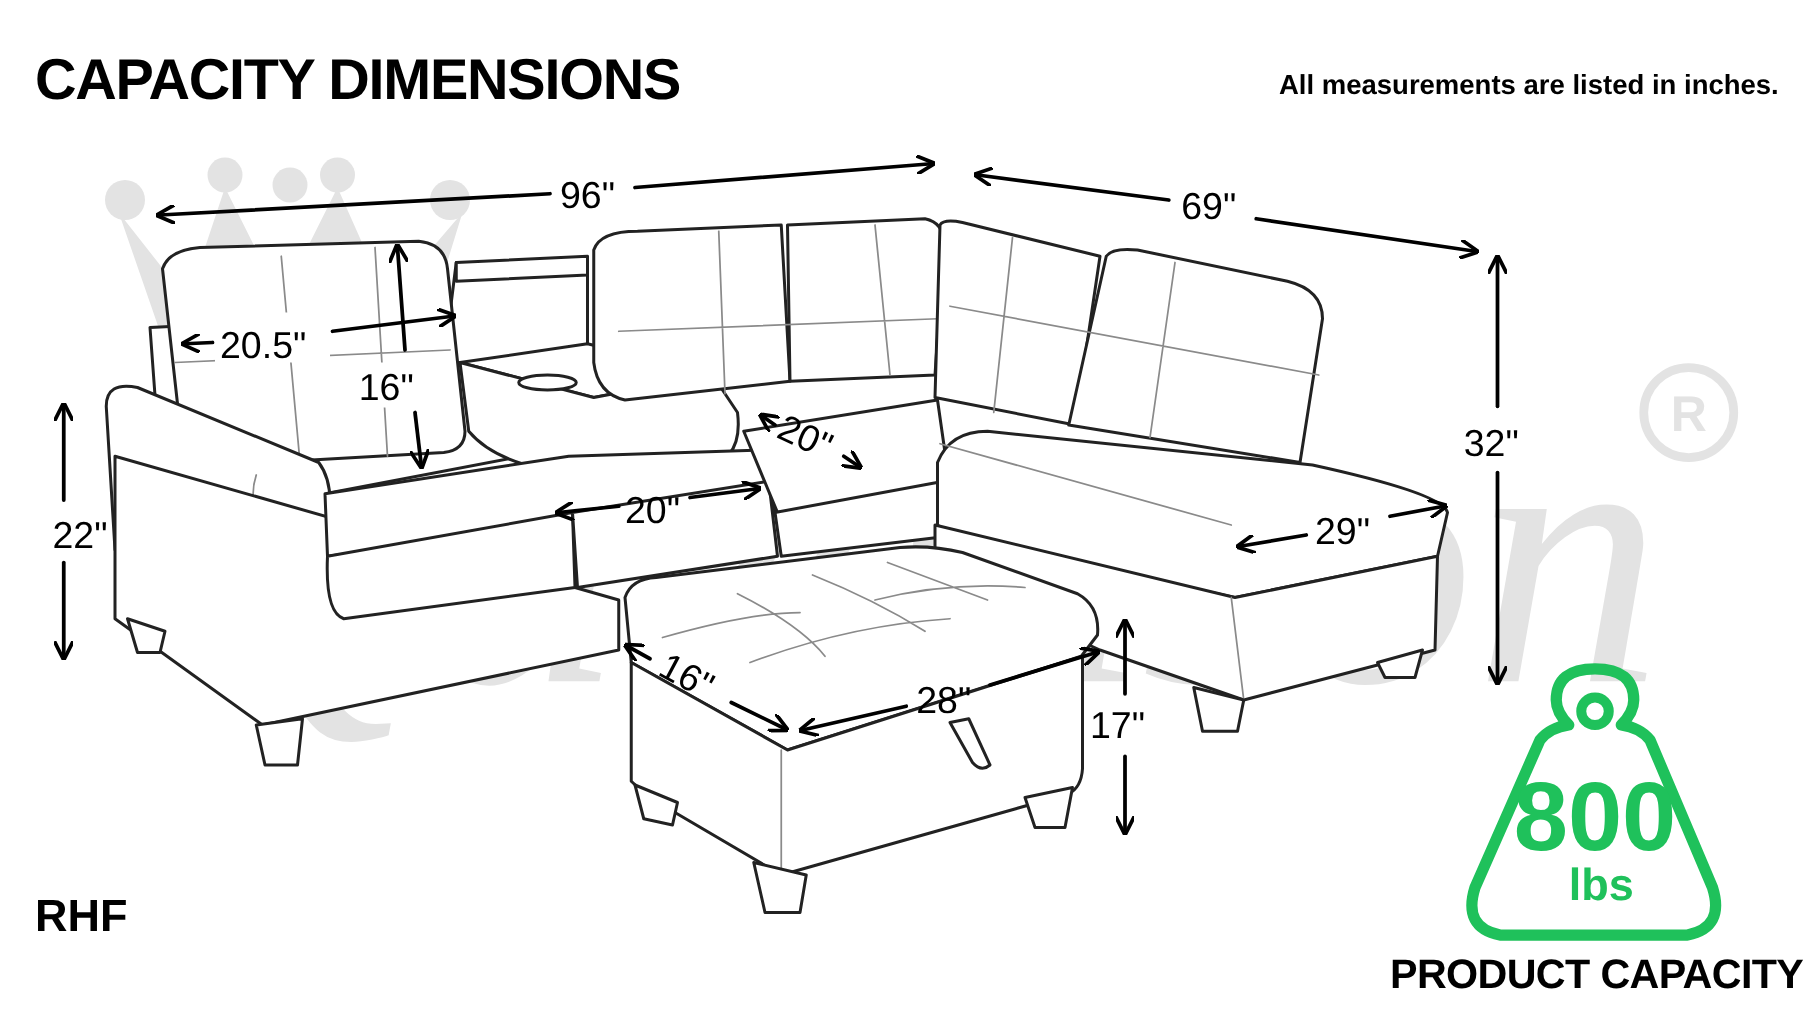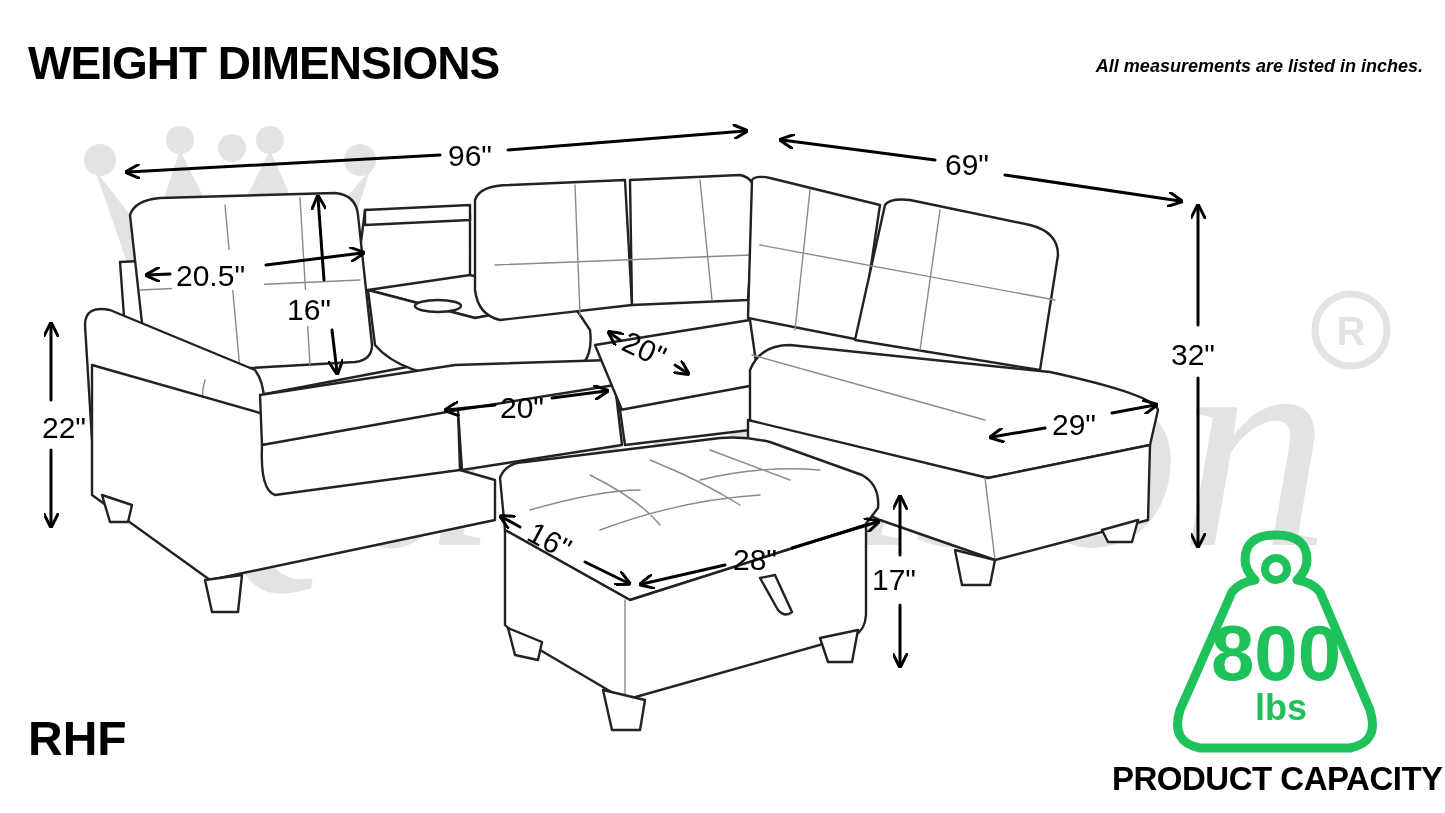--- a/index.html
+++ b/index.html
@@ -1,35 +1,35 @@
 <!DOCTYPE html>
 <html><head>
 <meta charset="utf-8">
 <style>
   html, body { margin: 0; padding: 0; background: #ffffff; }
   body { width: 1445px; height: 813px; position: relative; overflow: hidden;
          font-family: "Liberation Sans", sans-serif; color: #000; }
   .abs { position: absolute; }
   .title { left: 28px; top: 40px; font-size: 46px; font-weight: 700; letter-spacing: -1px; line-height: 1; }
-  .note { right: 22px; top: 57px; font-size: 18px; font-weight: 700; font-style: italic; line-height: 1; }
-  .variant { left: 28px; top: 715px; font-size: 48px; font-weight: 700; line-height: 1; }
+  .note { right: 22px; top: 57px; font-size: 22px; font-weight: 700; line-height: 1; }
+  .variant { left: 28px; top: 715px; font-size: 36px; font-weight: 700; line-height: 1; }
   .wcap { left: 1112px; top: 762px; font-size: 33px; font-weight: 700; letter-spacing: -0.5px; line-height: 1; }
   svg.stage { position: absolute; left: 0; top: 0; }
   .dim { font-family: "Liberation Sans", sans-serif; font-size: 30px; fill: #000; }
   .wm { font-family: "Liberation Serif", serif; font-style: italic; fill: #e3e3e3; }
   .ol { fill: #fff; stroke: #222; stroke-width: 2.4; stroke-linejoin: round; stroke-linecap: round; }
   .th { fill: none; stroke: #8a8a8a; stroke-width: 1.4; stroke-linecap: round; }
   .arr { fill: none; stroke: #000; stroke-width: 3; stroke-linecap: round; }
   .labelbg { fill: #fff; }
   .w-num { font-family: "Liberation Sans", sans-serif; font-weight: 700; fill: #1fc15b; }
 </style>
 </head>
 <body>
 
-<div class="abs title">WEIGHT DIMENSIONS</div>
+<div class="abs title">CAPACITY DIMENSIONS</div>
 <div class="abs note">All measurements are listed in inches.</div>
 
 <svg class="stage" width="1445" height="813" viewBox="0 0 1445 813">
 
   <g>
     <g fill="#e3e3e3">
       <path d="M95 170 L140 300 L330 300 L370 170 L310 240 L270 150 L225 240 L180 150 L150 240 Z"></path>
       <circle cx="100" cy="160" r="16"></circle>
       <circle cx="180" cy="140" r="14"></circle>
       <circle cx="232" cy="148" r="14"></circle>

